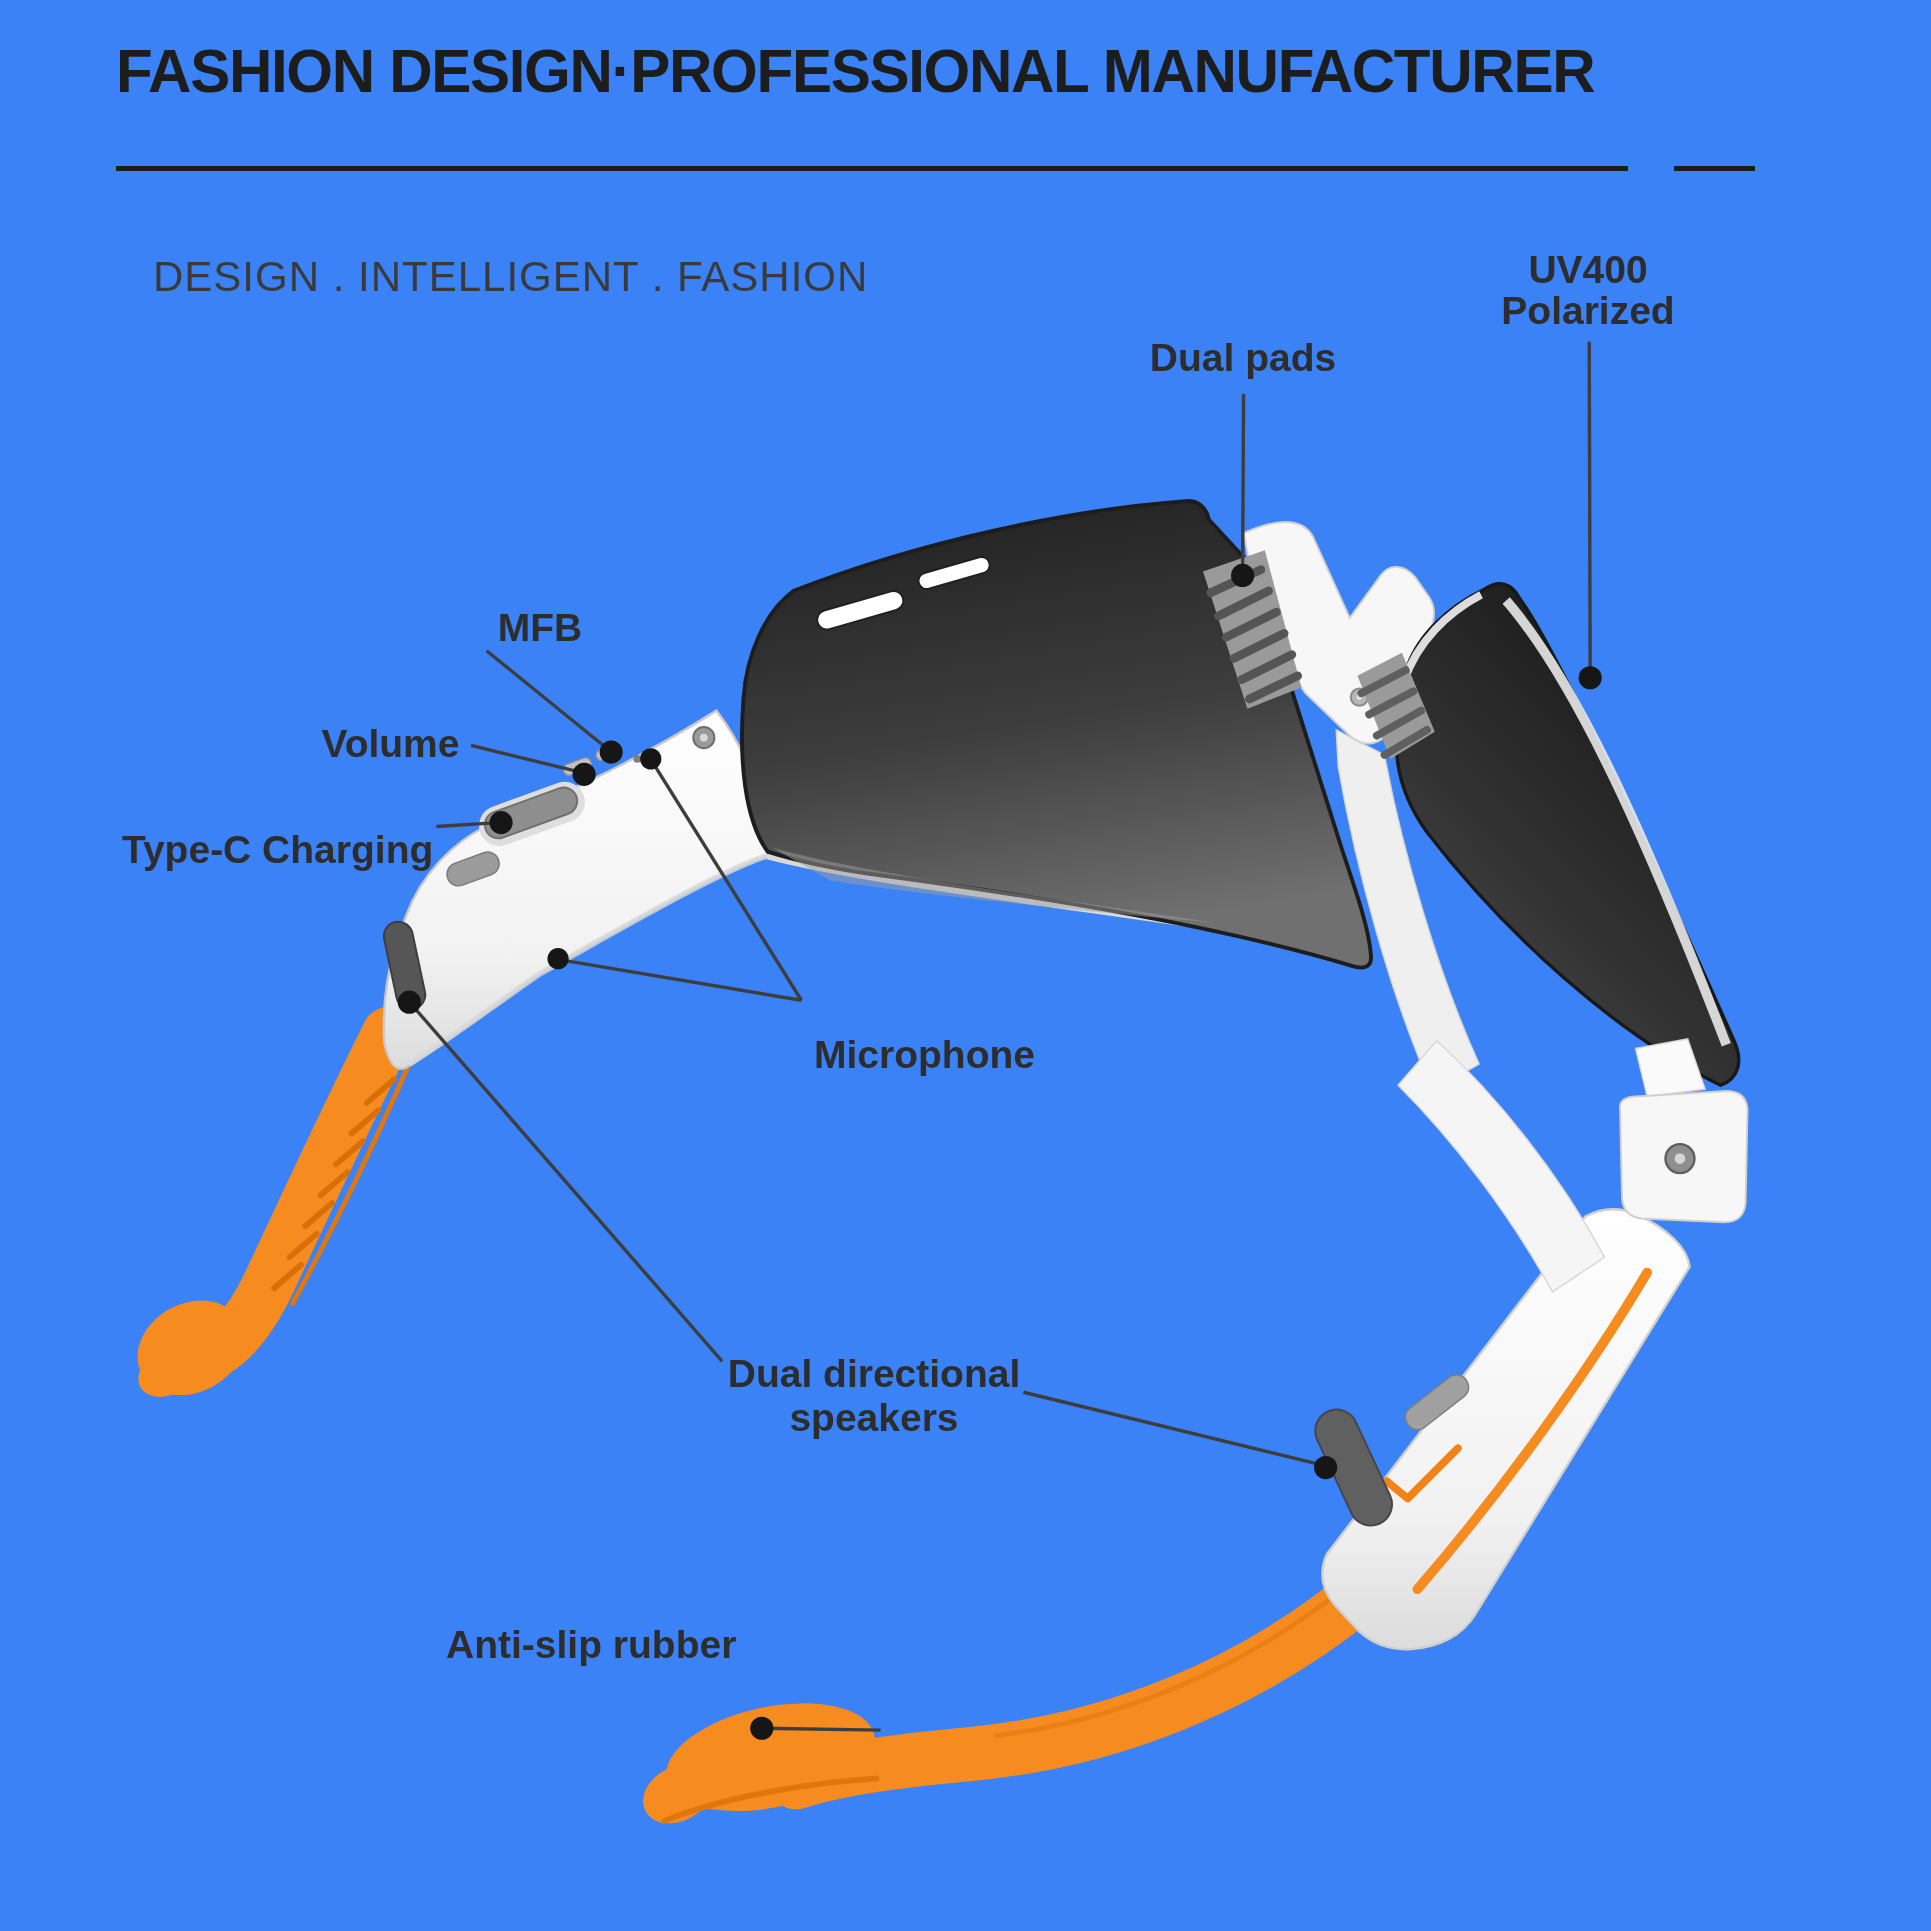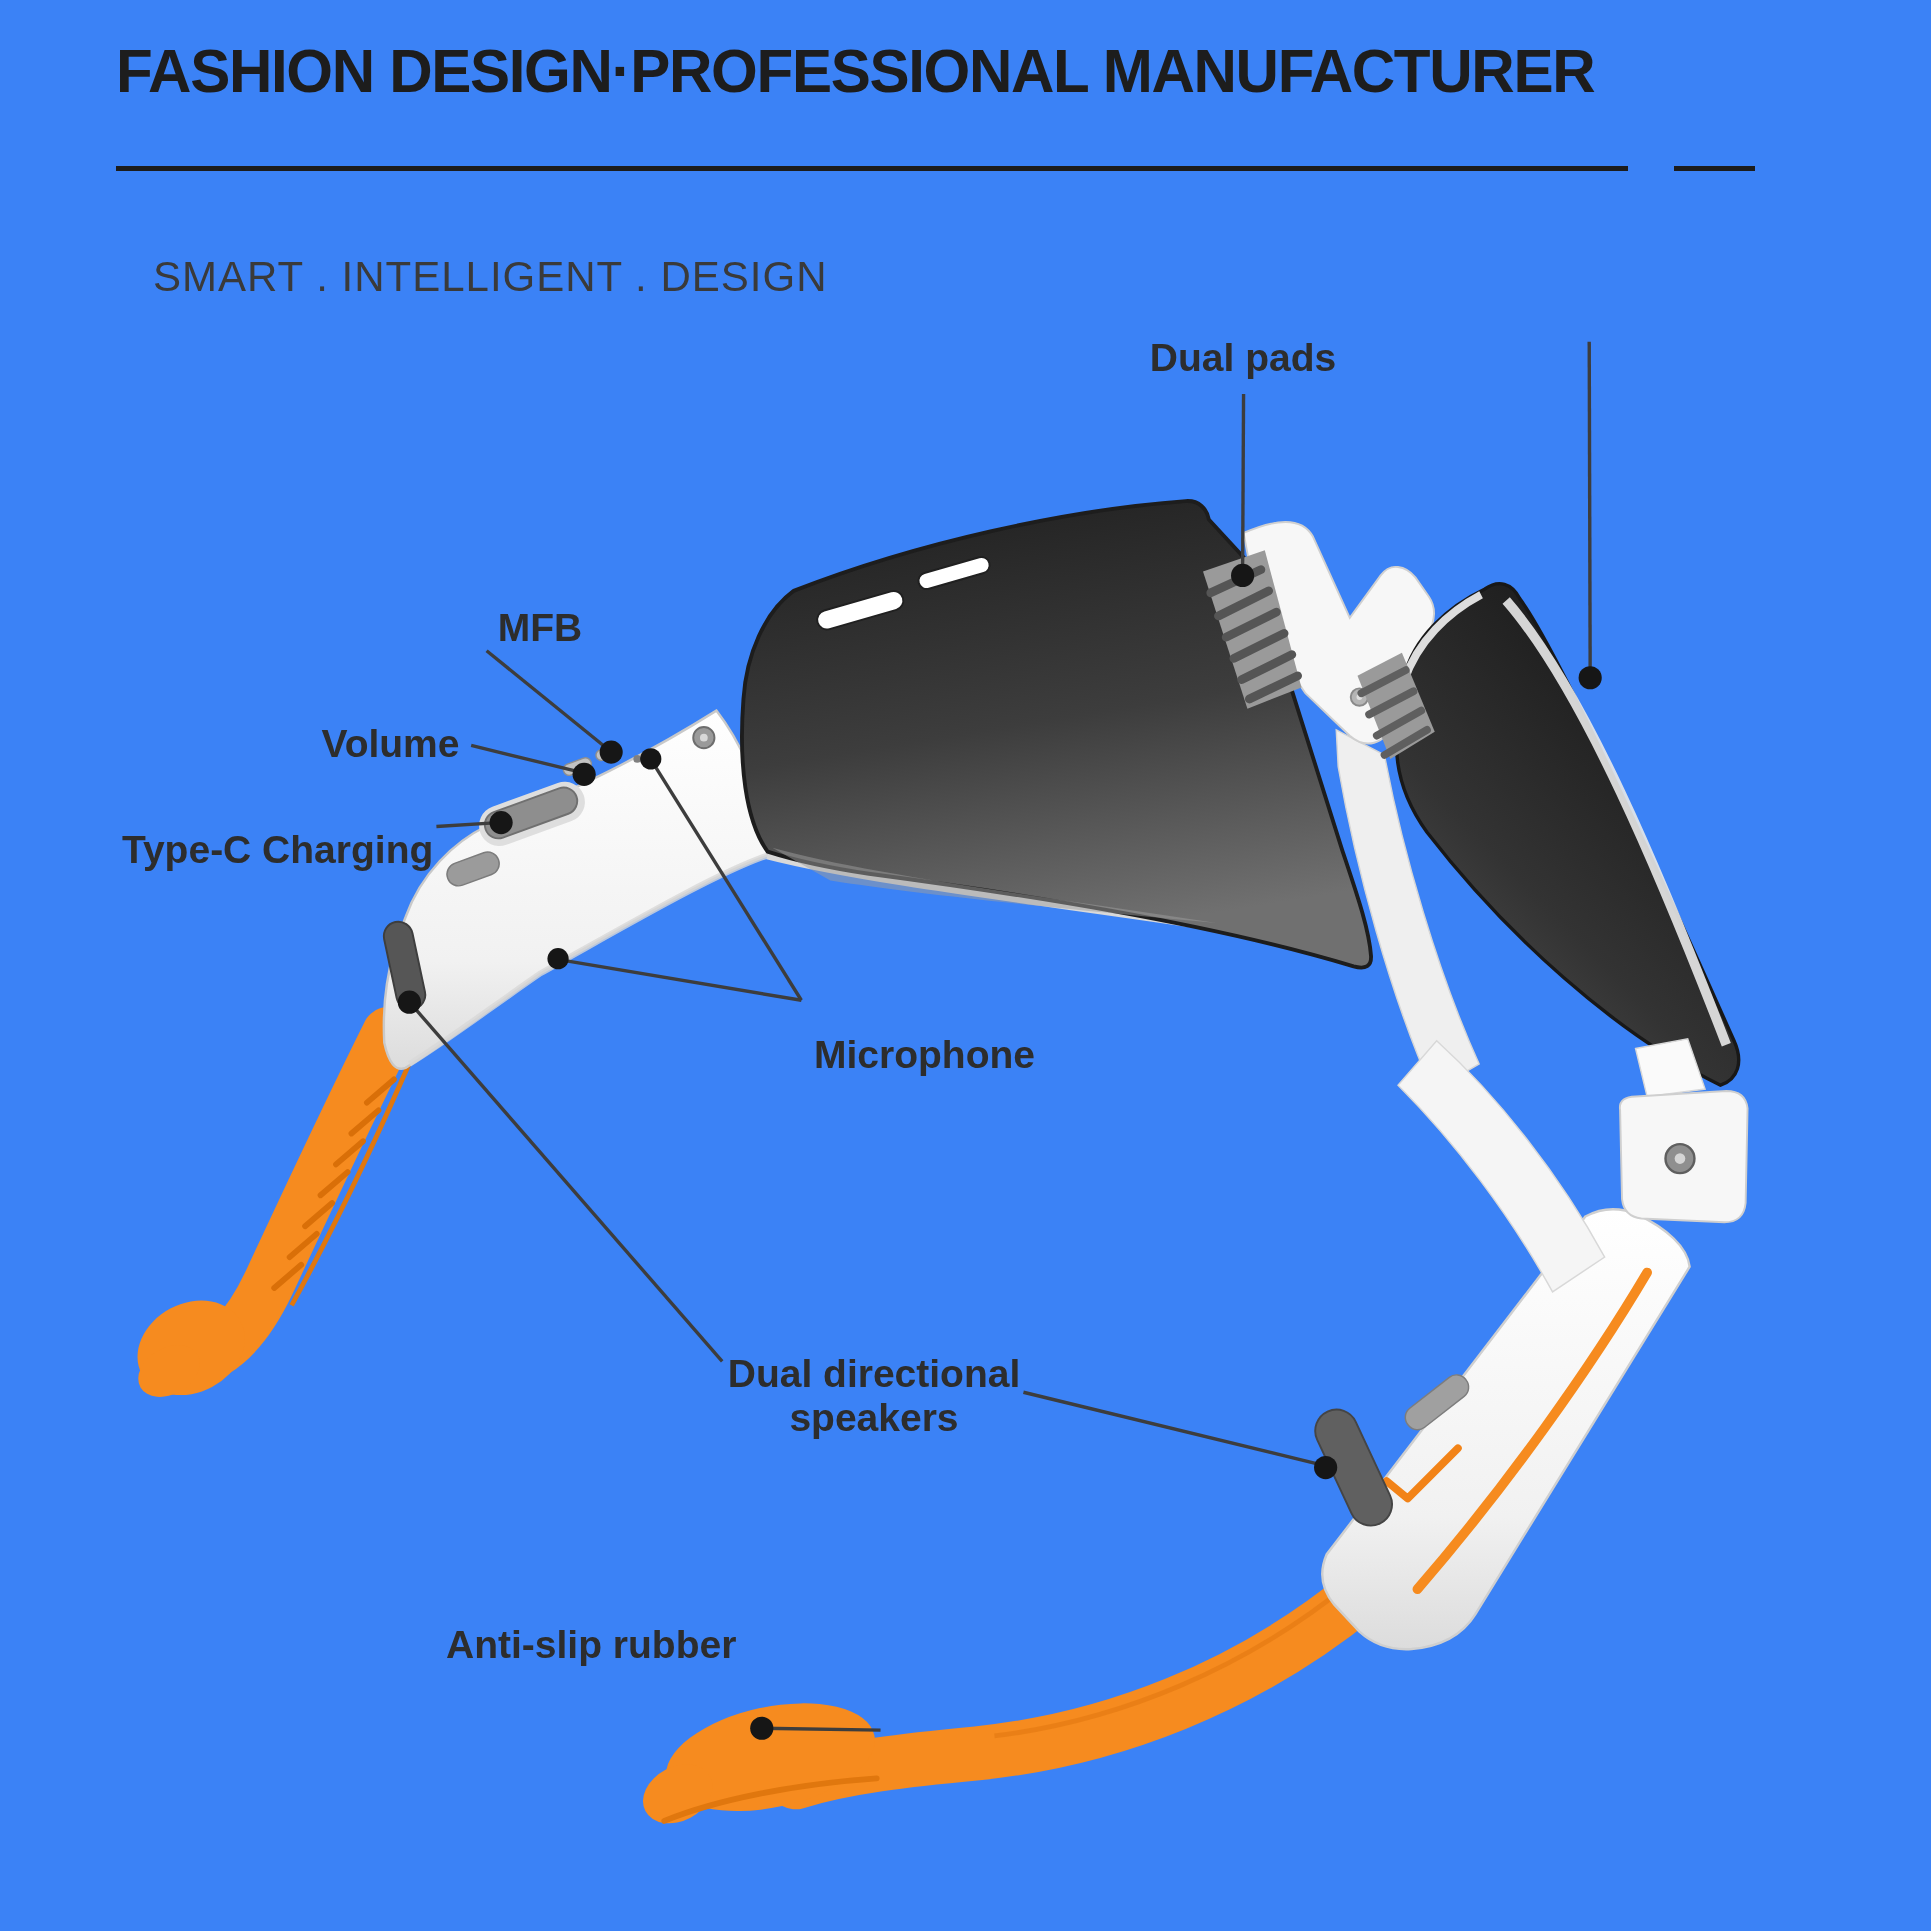--- a/index.html
+++ b/index.html
@@ -217,24 +217,28 @@
       <circle cx="578" cy="993" r="11"></circle>
       <circle cx="424" cy="1038" r="12"></circle>
       <circle cx="1373" cy="1520" r="12"></circle>
       <circle cx="789" cy="1790" r="12"></circle>
     </g>
   </svg>
 
   <div class="title">FASHION DESIGN·PROFESSIONAL MANUFACTURER</div>
   <div class="rule-main"></div>
   <div class="rule-dash"></div>
-  <div class="subtitle">SMART . INTELLIGENT . DESIGN</div>
+  <div class="subtitle">DESIGN . INTELLIGENT . FASHION</div>
 
   <div class="callout ta-c lbl-nose">Dual pads</div>
 
+  <div class="callout ta-c lbl-uv">
+    <div>UV400</div>
+    <div>Polarized</div>
+  </div>
 
   <div class="callout ta-c lbl-mfb">MFB</div>
   <div class="callout ta-c lbl-volume">Volume</div>
   <div class="callout ta-c lbl-typec">Type-C Charging</div>
   <div class="callout lbl-mic">Microphone</div>
 
   <div class="callout ta-c lbl-speakers">
     <div>Dual directional</div>
     <div>speakers</div>
   </div>

